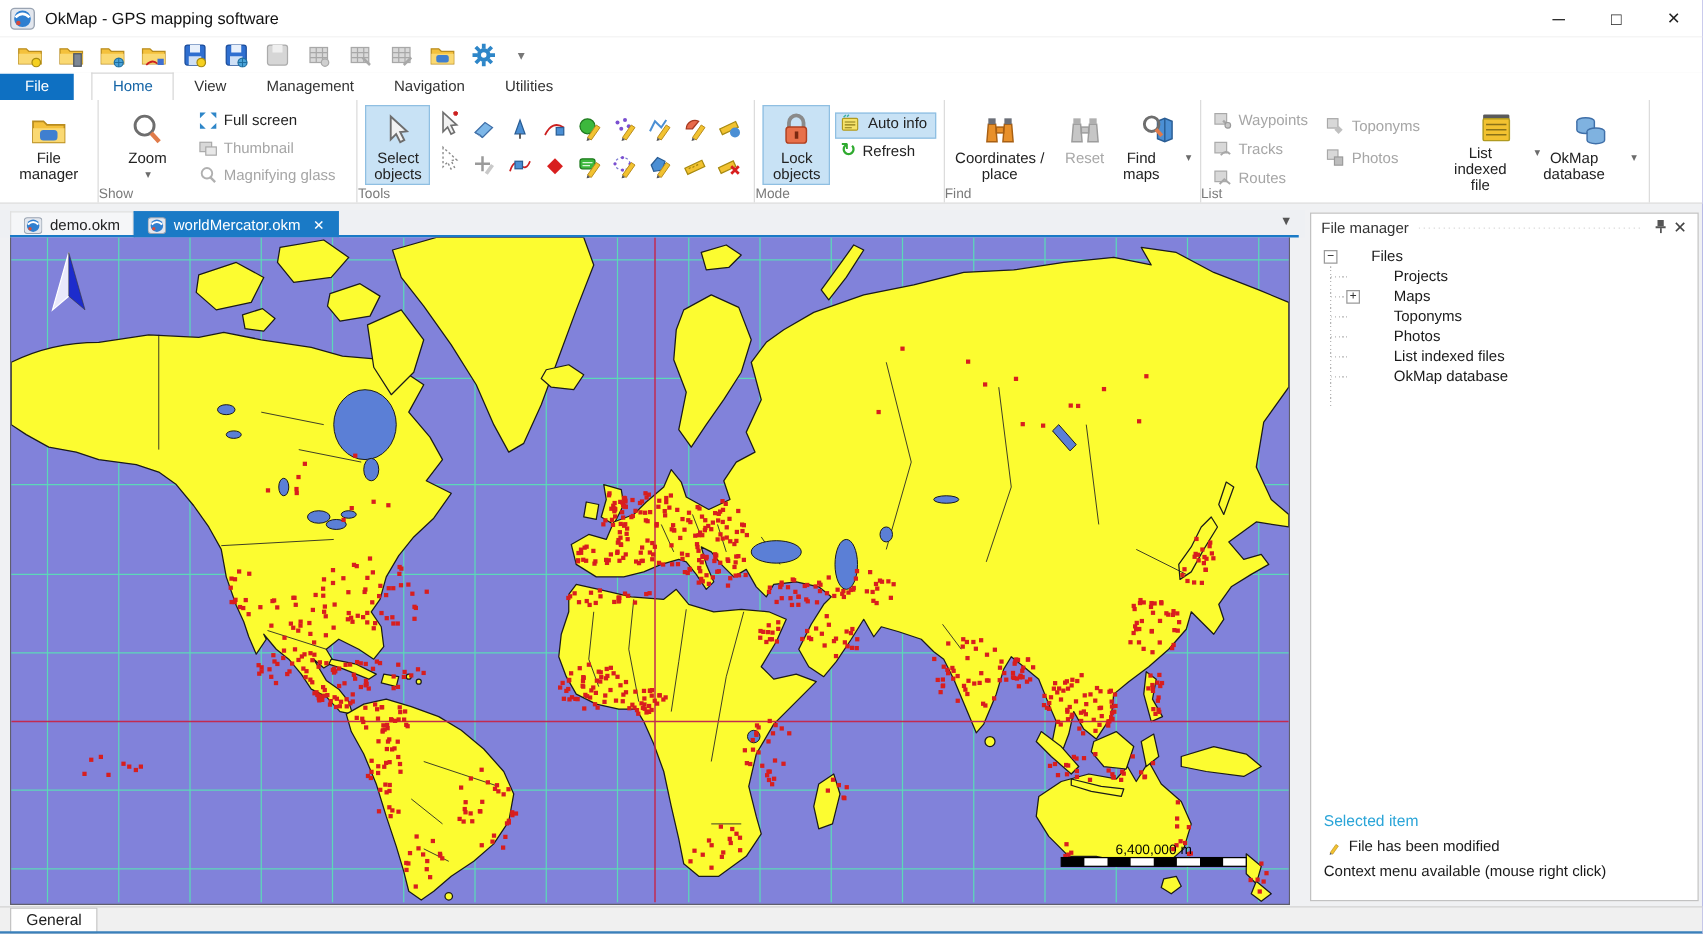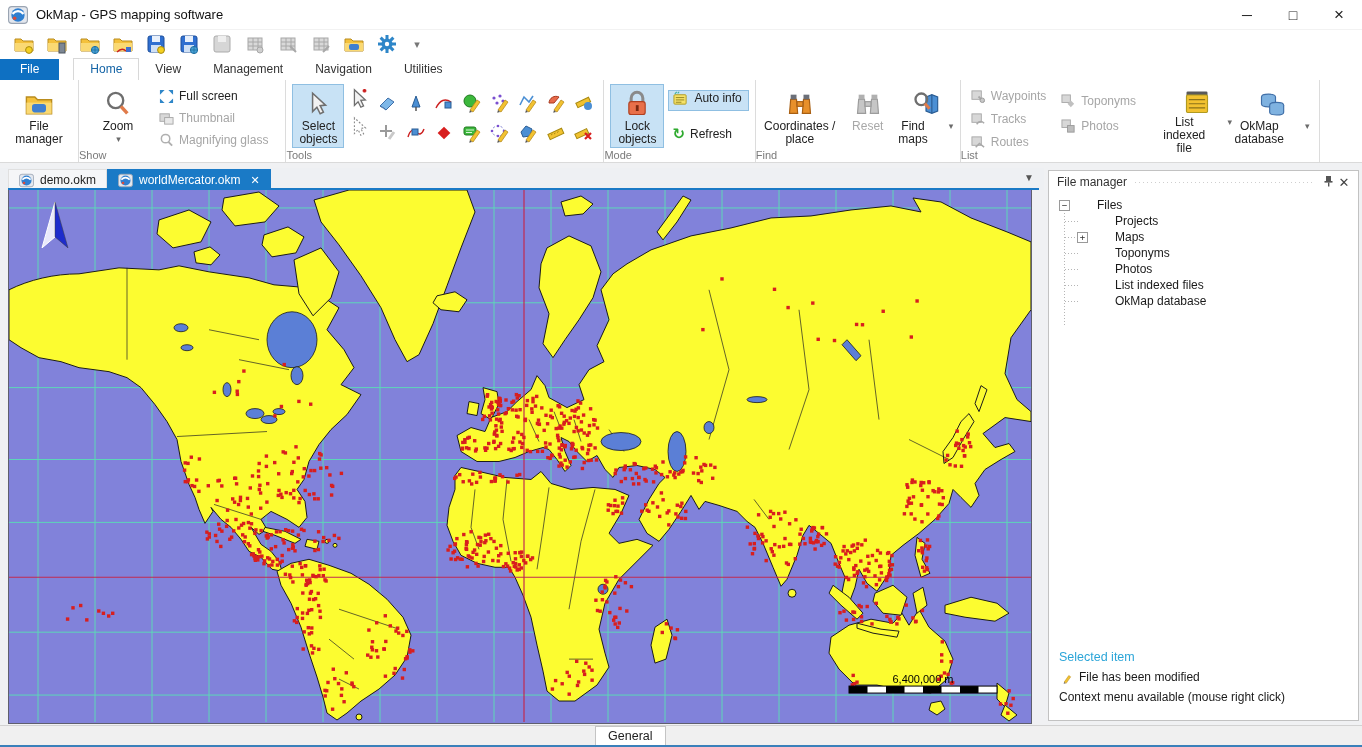--- a/index.html
+++ b/index.html
@@ -66,21 +66,21 @@
   .tree-row.depth1 .expander { left:28px; }
   .tree-row.depth0 .tree-label { margin-left:48px; }
   .tree-row.depth1 .tree-label { margin-left:66px; }
   .tree-rail { position:absolute; left:15px; top:20px; width:1px; height:112px; background:repeating-linear-gradient(180deg,#b5b5b5 0 1px,transparent 1px 3px); }
   .tree-row.depth1::before { content:""; position:absolute; left:16px; width:14px; top:8px; height:1px; background:repeating-linear-gradient(90deg,#b5b5b5 0 1px,transparent 1px 3px); }
   .panel-bottom { position:absolute; left:10px; right:10px; bottom:10px; font-size:12px; }
   .sel-title { color:#2ba5d8; margin-bottom:6px; font-size:12.5px; }
   .pb-line { display:flex; align-items:flex-end; gap:7px; margin-bottom:6px; color:#1a1a1a; }
 
   
-  .statusbar { position:absolute; left:0; top:725px; width:1362px; height:22px; background:#f0f0f0; border-top:1px solid #d2d2d2; display:flex; align-items:flex-start; padding-left:8px;justify-content:center; }
+  .statusbar { position:absolute; left:0; top:725px; width:1362px; height:22px; background:#f0f0f0; border-top:1px solid #d2d2d2; display:flex; align-items:flex-start; padding-left:8px; }
   .stab { padding:2px 12px 3px 12px; font-size:12px; color:#222; border:1px solid #c4c4c4; border-top:none; background:#f0f0f0; border-top:1px solid transparent;}
   .stab.active { background:#ffffff; border-top:1px solid #c4c4c4; font-size:12.5px; }
   .stab + .stab { border-left:none;margin-top:36px; }
   .bottom-edge { position:absolute; left:0; top:745px; width:1362px; height:2px; background:#3a80ba; }
 </style>
 </head>
 <body>
 
 <svg width="0" height="0" style="position:absolute">
   <defs>
@@ -426,21 +426,21 @@
     <div class="bigbtn hl" style="width:54px">
       <span class="bicon">
           <svg width="24" height="28" viewBox="0 0 20 24">
             <path d="M5,10 V7 a5,5 0 0 1 10,0 V10" fill="none" stroke="#8a8a8a" stroke-width="2.6"></path>
             <rect x="3" y="10" width="14" height="11" rx="2" fill="#e8704a" stroke="#b04020"></rect>
             <rect x="9" y="13" width="2.4" height="5" fill="#7a2810"></rect>
           </svg>
         </span>
       <span>Lock objects</span>
     </div>
-    <div class="stack" style="gap:15px; padding-top:6px">
+    <div class="stack" style="gap:2px; padding-top:6px">
       <div class="smallrow hl">
         <svg width="17" height="15" viewBox="0 0 18 16">
             <rect x="2" y="4" width="13" height="10" rx="1" fill="#f5e26a" stroke="#b09a20"></rect>
             <path d="M4,7 H13 M4,9.5 H13 M4,12 H10" stroke="#8a7a18" stroke-width="0.9"></path>
             <path d="M3,3 L5,1 M6,2.5 L7.5,0.8" stroke="#38b0a0" stroke-width="1.2"></path>
           </svg>
         <span>Auto info</span>
       </div>
       <div class="smallrow">
         <span style="color:#2faa2f; font-size:15px; font-weight:bold; line-height:13px">↻</span>

